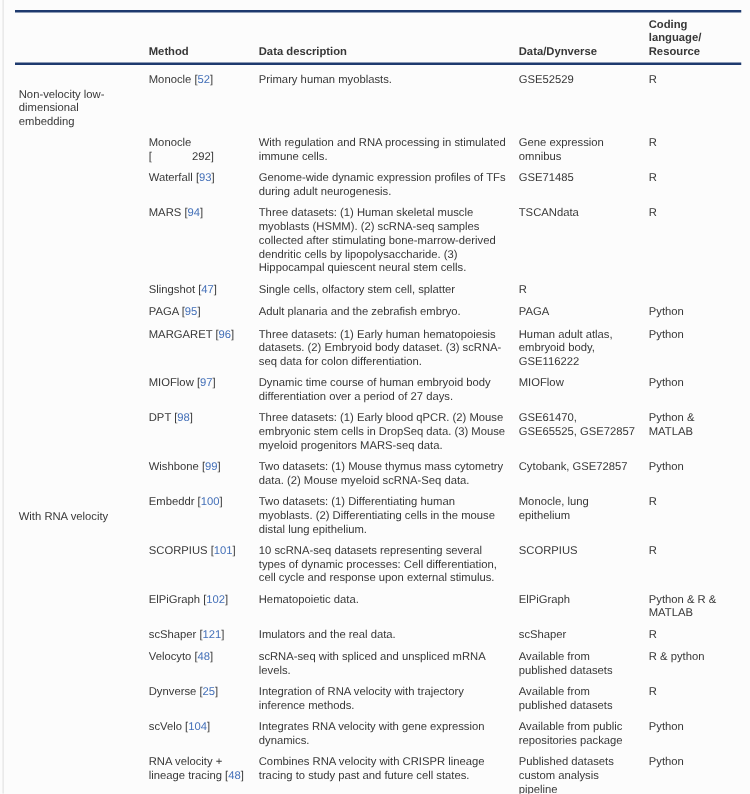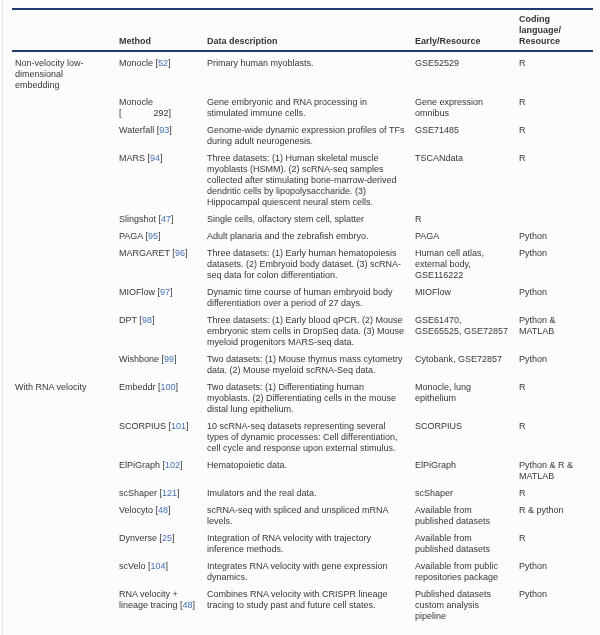--- a/index.html
+++ b/index.html
@@ -37,56 +37,56 @@
   .cell {
     box-sizing: border-box;
     padding-right: 10px;
     font-size: 9px;
     line-height: 11px;
   }
   .cell.c4 { padding-right: 0; }
   .header { padding: 4px 0 3px 0; align-items: end; }
   .header .cell { font-weight: bold; }
   .row { padding-top: 6px; }
-  .category { padding-left: 3px; }
+  .category { padding-left: 3px; margin-top: 12px; }
   .ref { color: var(--link); text-decoration: none; cursor: pointer; }
   .ref.plain { color: var(--text); cursor: default; padding-left: 32px; }
 </style>
 </head>
 <body>
 
 <div class="page">
   <div class="page-edge"></div>
 
   <div class="table">
     <div class="rule top"></div>
 
     <div class="grid header">
       <div class="cell c0"></div>
       <div class="cell c1">Method</div>
       <div class="cell c2">Data description</div>
-      <div class="cell c3">Early/Resource</div>
+      <div class="cell c3">Data/Dynverse</div>
       <div class="cell c4">Coding language/ Resource</div>
     </div>
 
     <div class="rule mid"></div>
 
     <div id="tbody">
   <div class="grid row">
     <div class="cell c0 category">Non-velocity low-dimensional embedding</div>
     <div class="cell c1"><span class="mname">Monocle</span> <span class="bracket">[</span><a class="ref">52</a><span class="bracket">]</span></div>
     <div class="cell c2">Primary human myoblasts.</div>
     <div class="cell c3">GSE52529</div>
     <div class="cell c4">R</div>
   </div>
 
   <div class="grid row">
     <div class="cell c0 category"></div>
     <div class="cell c1"><span class="mname">Monocle</span> <span class="bracket">[</span><a class="ref plain">292</a><span class="bracket">]</span></div>
-    <div class="cell c2">Gene embryonic and RNA processing in stimulated immune cells.</div>
+    <div class="cell c2">With regulation and RNA processing in stimulated immune cells.</div>
     <div class="cell c3">Gene expression omnibus</div>
     <div class="cell c4">R</div>
   </div>
 
   <div class="grid row">
     <div class="cell c0 category"></div>
     <div class="cell c1"><span class="mname">Waterfall</span> <span class="bracket">[</span><a class="ref">93</a><span class="bracket">]</span></div>
     <div class="cell c2">Genome-wide dynamic expression profiles of TFs during adult neurogenesis.</div>
     <div class="cell c3">GSE71485</div>
     <div class="cell c4">R</div>
@@ -112,21 +112,21 @@
     <div class="cell c1"><span class="mname">PAGA</span> <span class="bracket">[</span><a class="ref">95</a><span class="bracket">]</span></div>
     <div class="cell c2">Adult planaria and the zebrafish embryo.</div>
     <div class="cell c3">PAGA</div>
     <div class="cell c4">Python</div>
   </div>
 
   <div class="grid row">
     <div class="cell c0 category"></div>
     <div class="cell c1"><span class="mname">MARGARET</span> <span class="bracket">[</span><a class="ref">96</a><span class="bracket">]</span></div>
     <div class="cell c2">Three datasets: (1) Early human hematopoiesis datasets. (2) Embryoid body dataset. (3) scRNA-seq data for colon differentiation.</div>
-    <div class="cell c3">Human cell atlas, external body, GSE116222</div>
+    <div class="cell c3">Human adult atlas, embryoid body, GSE116222</div>
     <div class="cell c4">Python</div>
   </div>
 
   <div class="grid row">
     <div class="cell c0 category"></div>
     <div class="cell c1"><span class="mname">MIOFlow</span> <span class="bracket">[</span><a class="ref">97</a><span class="bracket">]</span></div>
     <div class="cell c2">Dynamic time course of human embryoid body differentiation over a period of 27 days.</div>
     <div class="cell c3">MIOFlow</div>
     <div class="cell c4">Python</div>
   </div>

